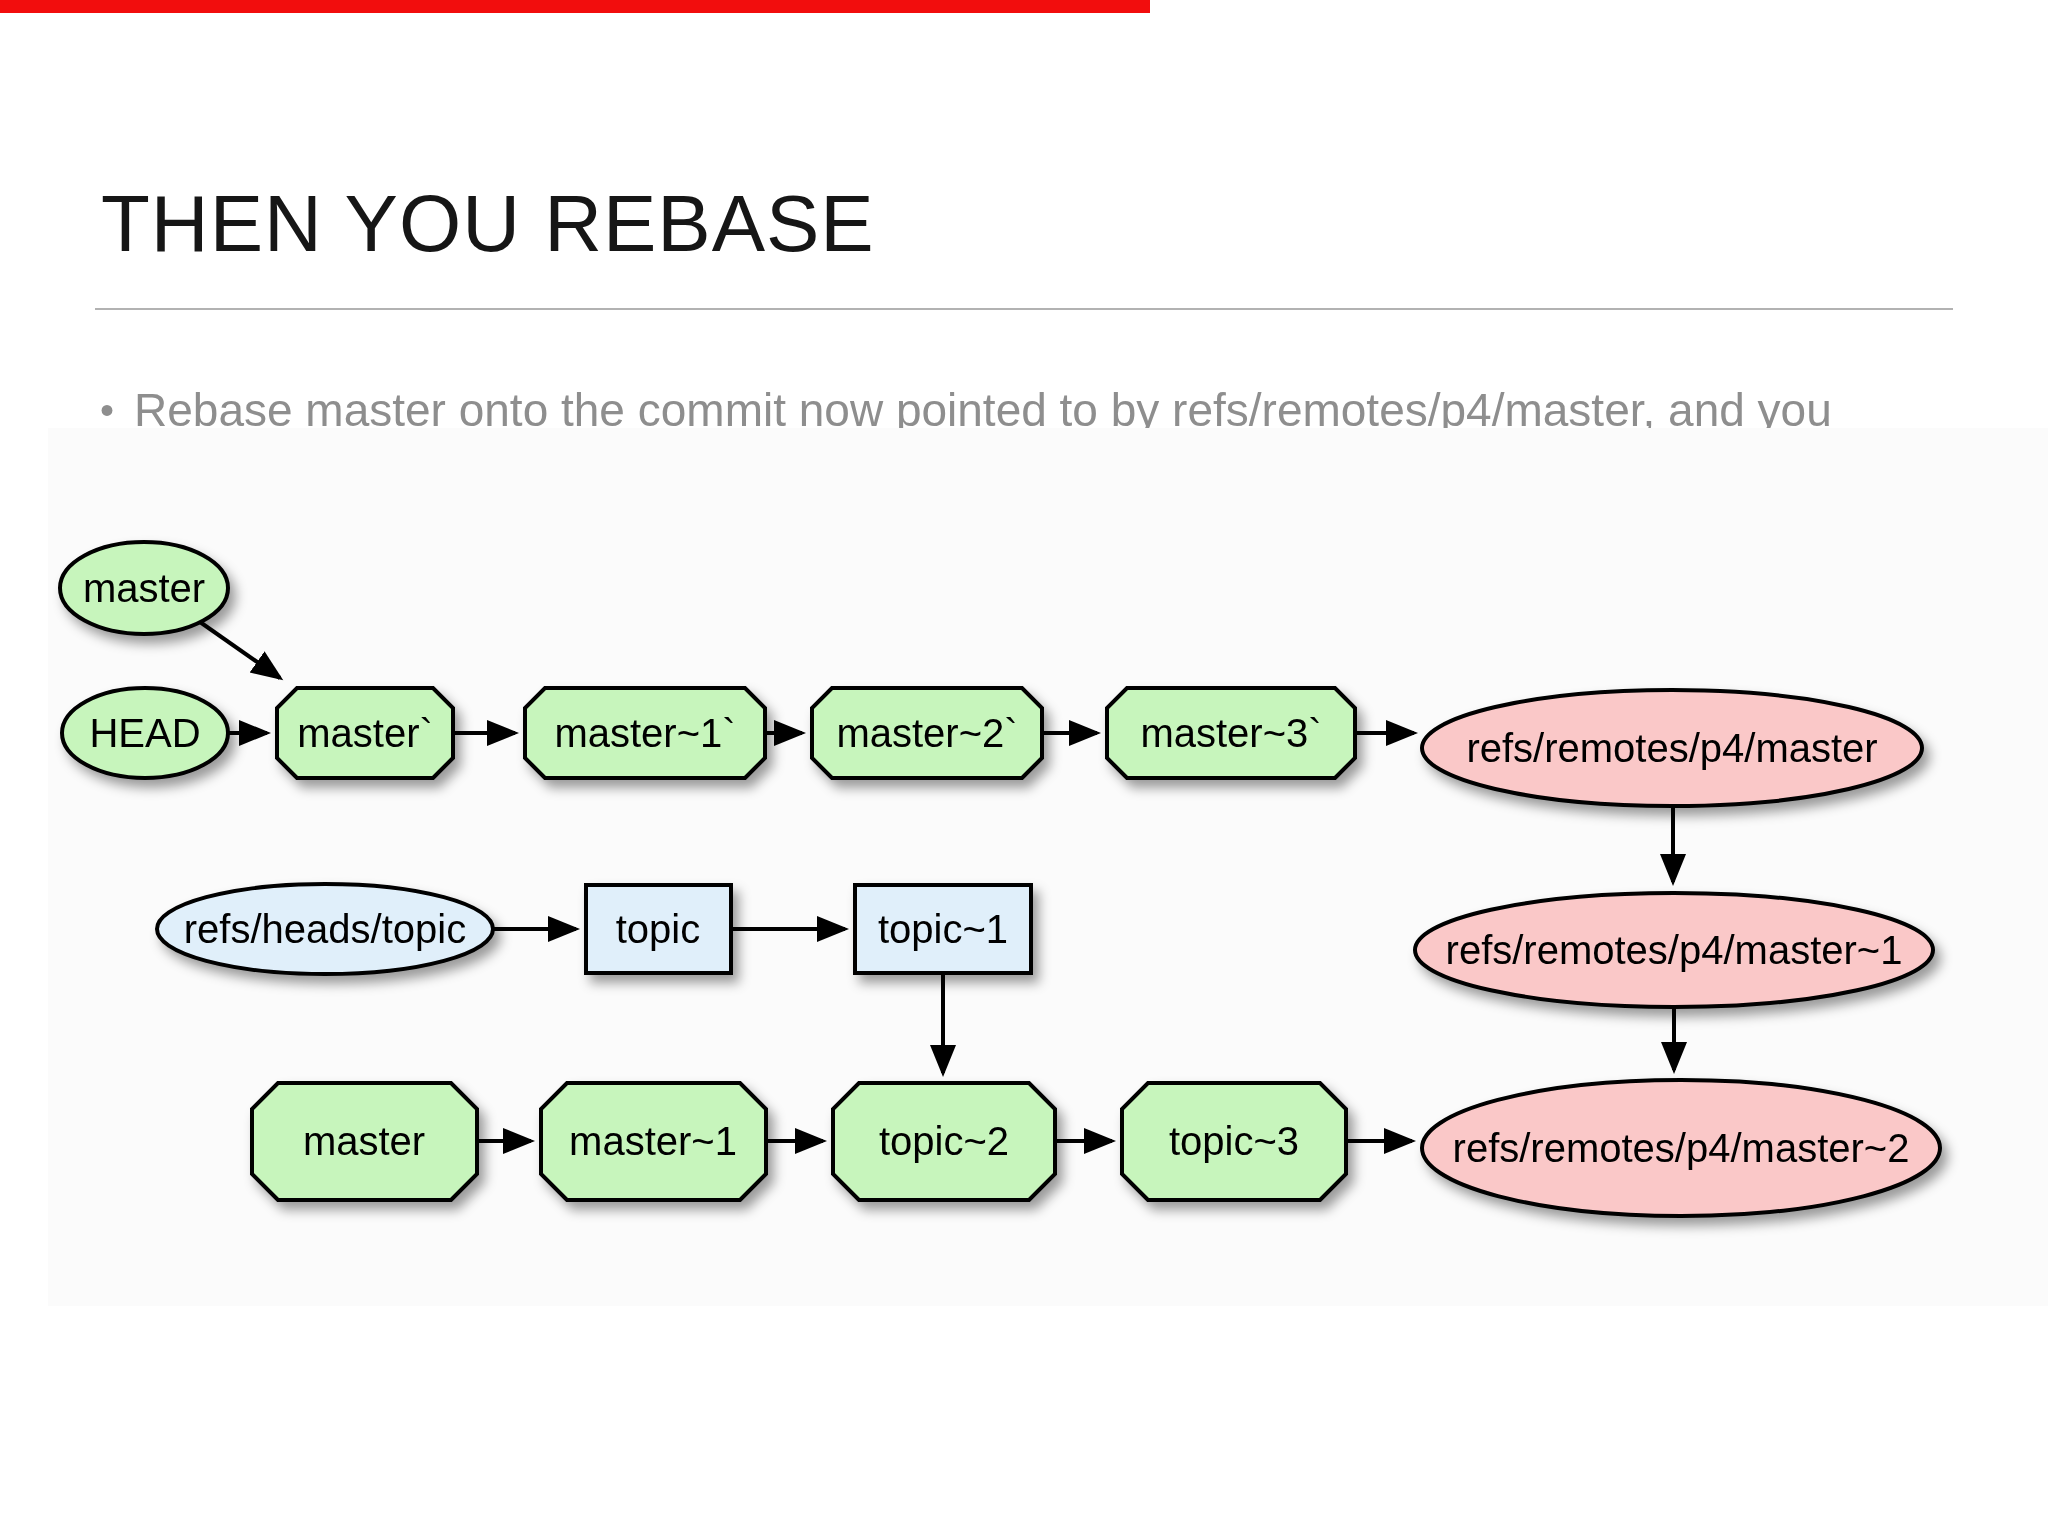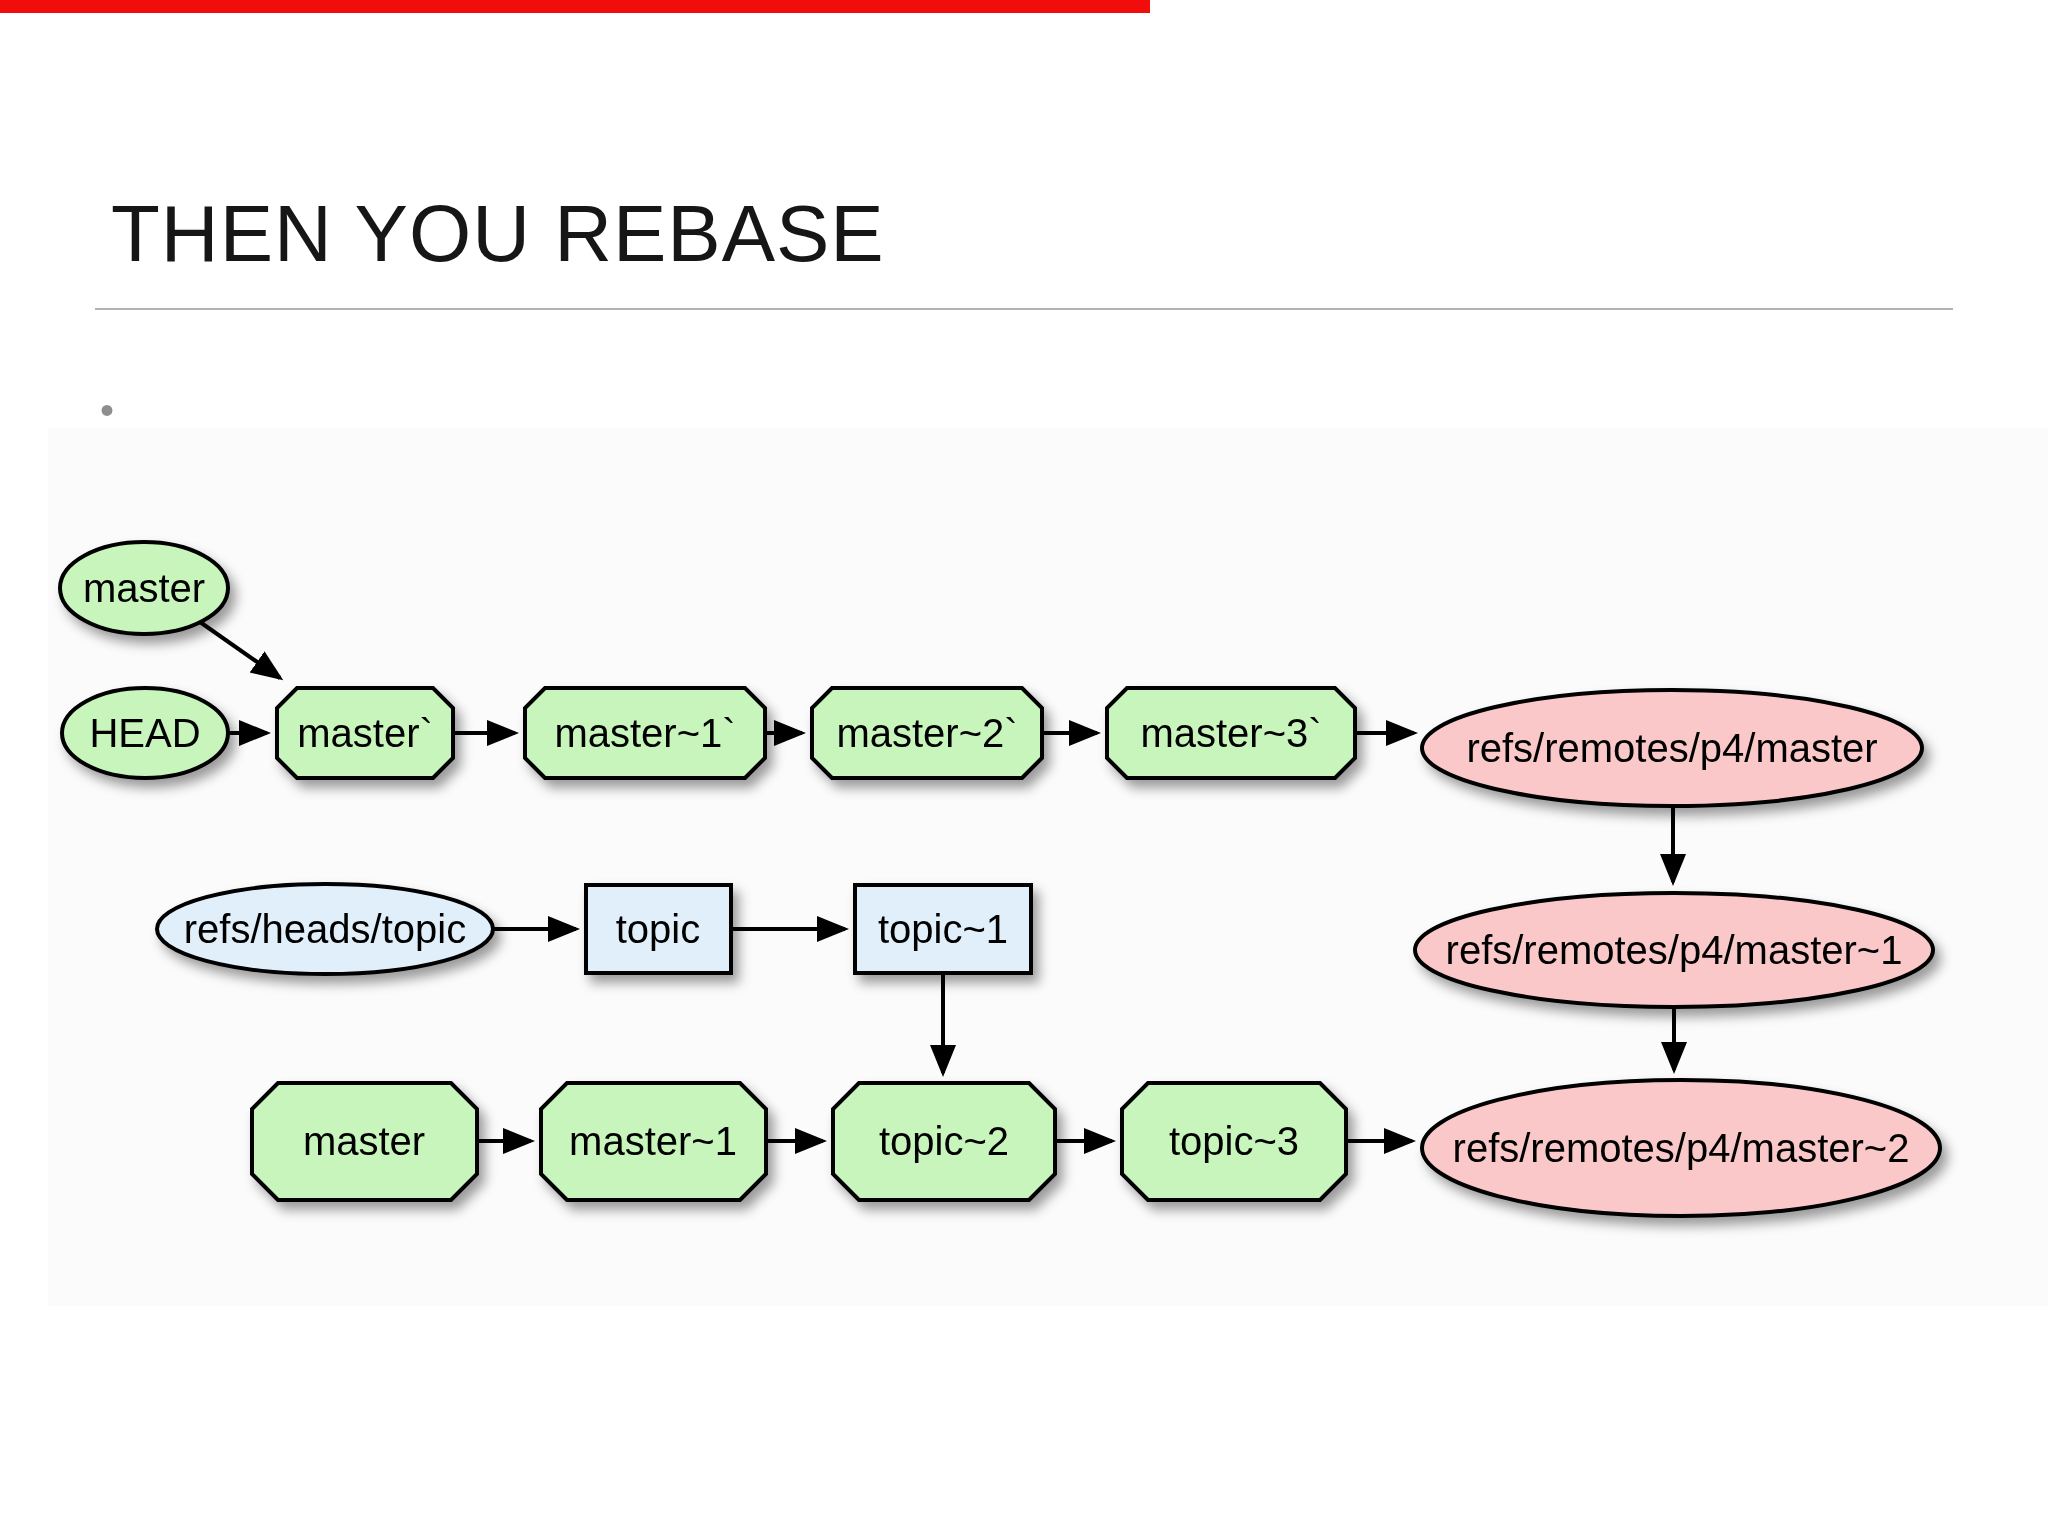--- a/index.html
+++ b/index.html
@@ -7,21 +7,21 @@
     width:2048px;height:1536px;position:relative;overflow:hidden;
     background:#ffffff;
     font-family:"Liberation Sans","DejaVu Sans",sans-serif;
   }
   
   .progress-bar{
     position:absolute;top:0;left:0;height:13px;width:1150px;
   }
   
   .slide-title{
-    position:absolute;left:95px;top:172px;margin:16px;
+    position:absolute;left:95px;top:172px;margin:6px;
     font-size:80px;font-weight:200;letter-spacing:1px;color:#161616;
     font-family:"Liberation Sans","DejaVu Sans",sans-serif;
   }
   .title-divider{
     position:absolute;left:95px;top:308px;width:1858px;height:2px;
     background:#b2b2b2;border:none;
   }
   
   .bullet-row{
     position:absolute;left:100px;top:378px;width:1900px;
@@ -42,21 +42,21 @@
 </head>
 <body>
 
 <div class="progress-bar" style="background: rgb(242, 13, 13);"></div>
 
 <h1 class="slide-title">THEN YOU REBASE</h1>
 <div class="title-divider"></div>
 
 <div class="bullet-row">
   <span class="bullet-dot">•</span>
-  <span class="bullet-text"><br>
+  <span class="bullet-text"><span>Rebase master onto the commit now pointed to by refs/remotes/p4/master, and you</span><br>
     <span>get this mess.</span></span>
 </div>
 
 <svg class="diagram-svg" viewBox="0 0 2048 1536" xmlns="http://www.w3.org/2000/svg">
   <defs>
     <filter id="nodeShadow" x="-30%" y="-30%" width="170%" height="190%">
       <feDropShadow dx="6" dy="8" stdDeviation="6" flood-color="#000000" flood-opacity="0.38"></feDropShadow>
     </filter>
     <marker id="arrowHead" markerUnits="userSpaceOnUse" markerWidth="36" markerHeight="30" refX="28" refY="13" orient="auto">
       <path d="M0,0 L32,13 L0,26 z" fill="#000"></path>

